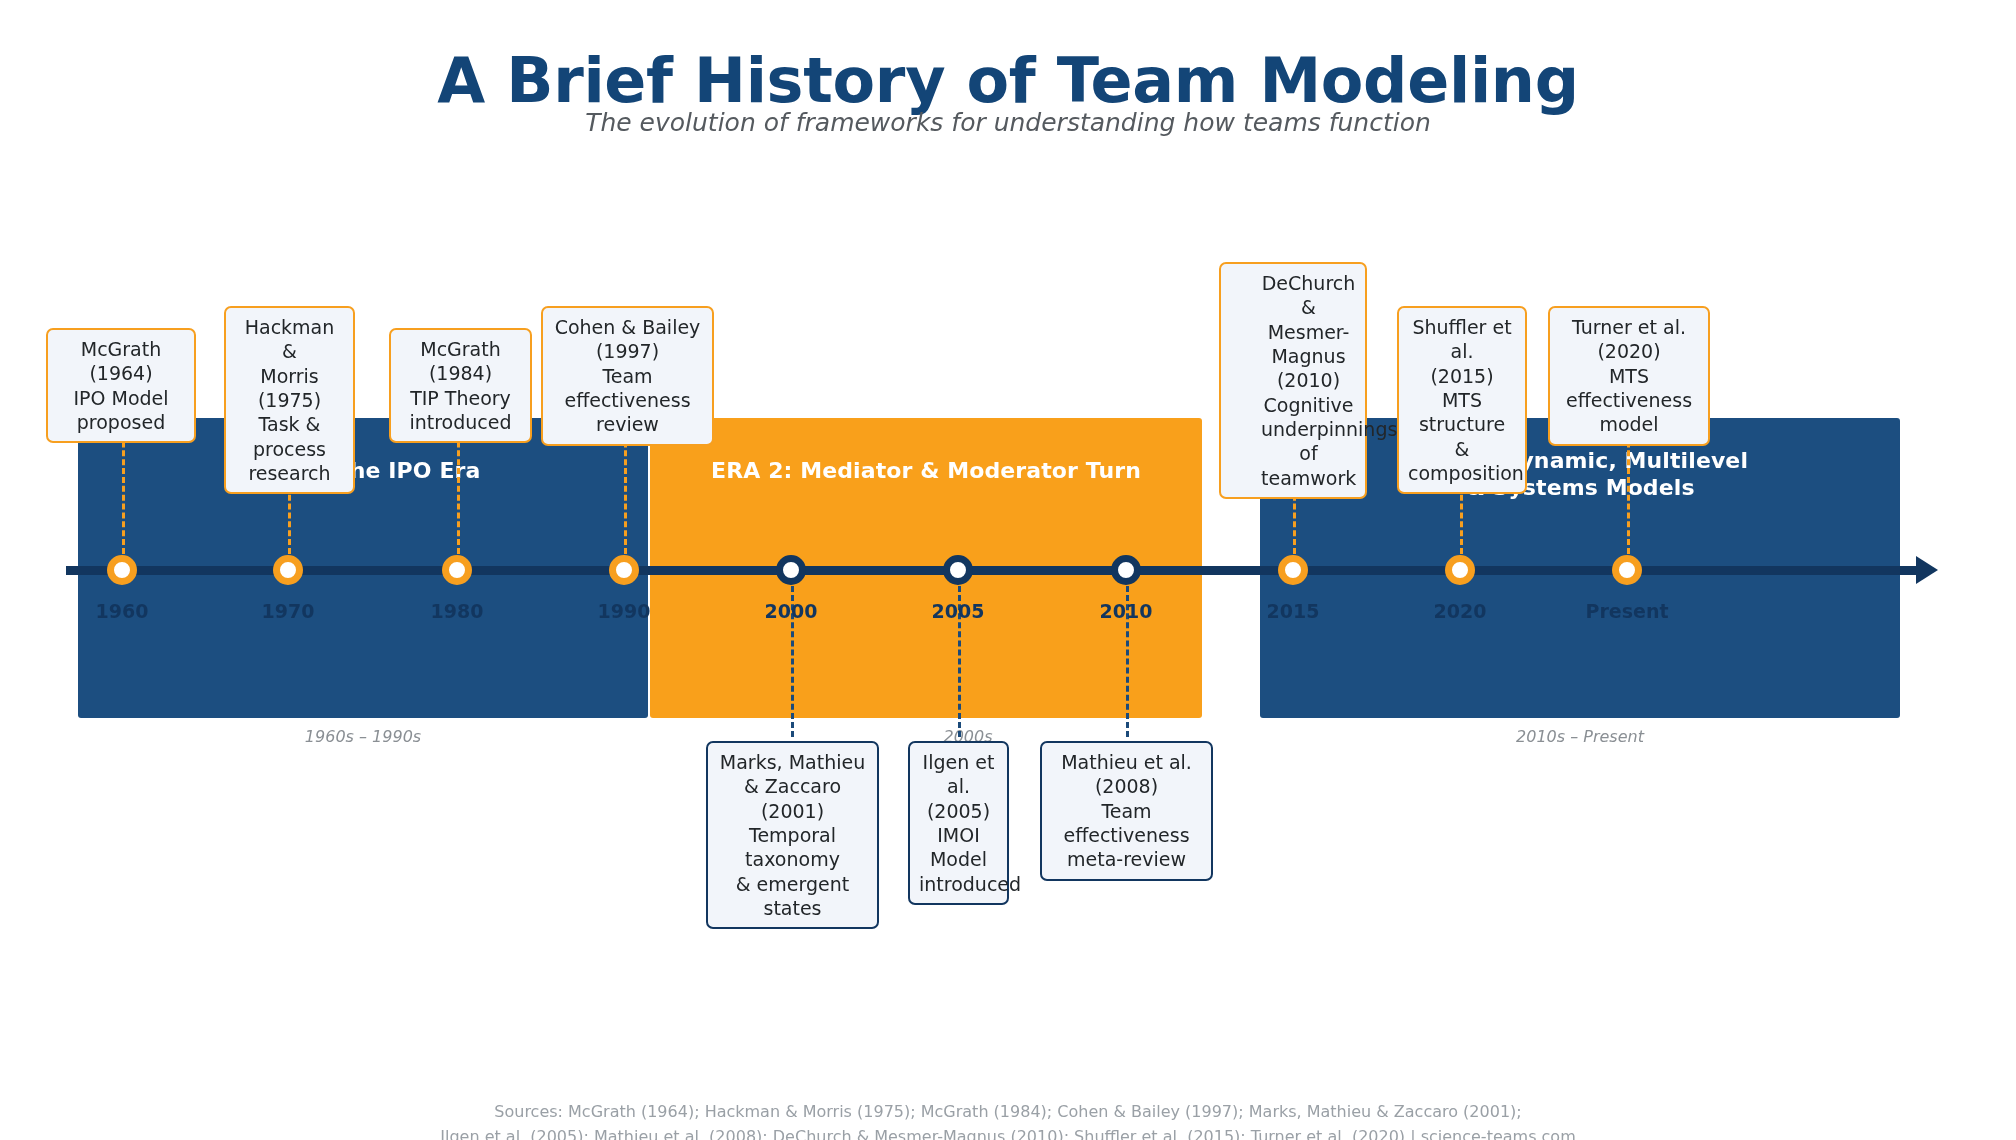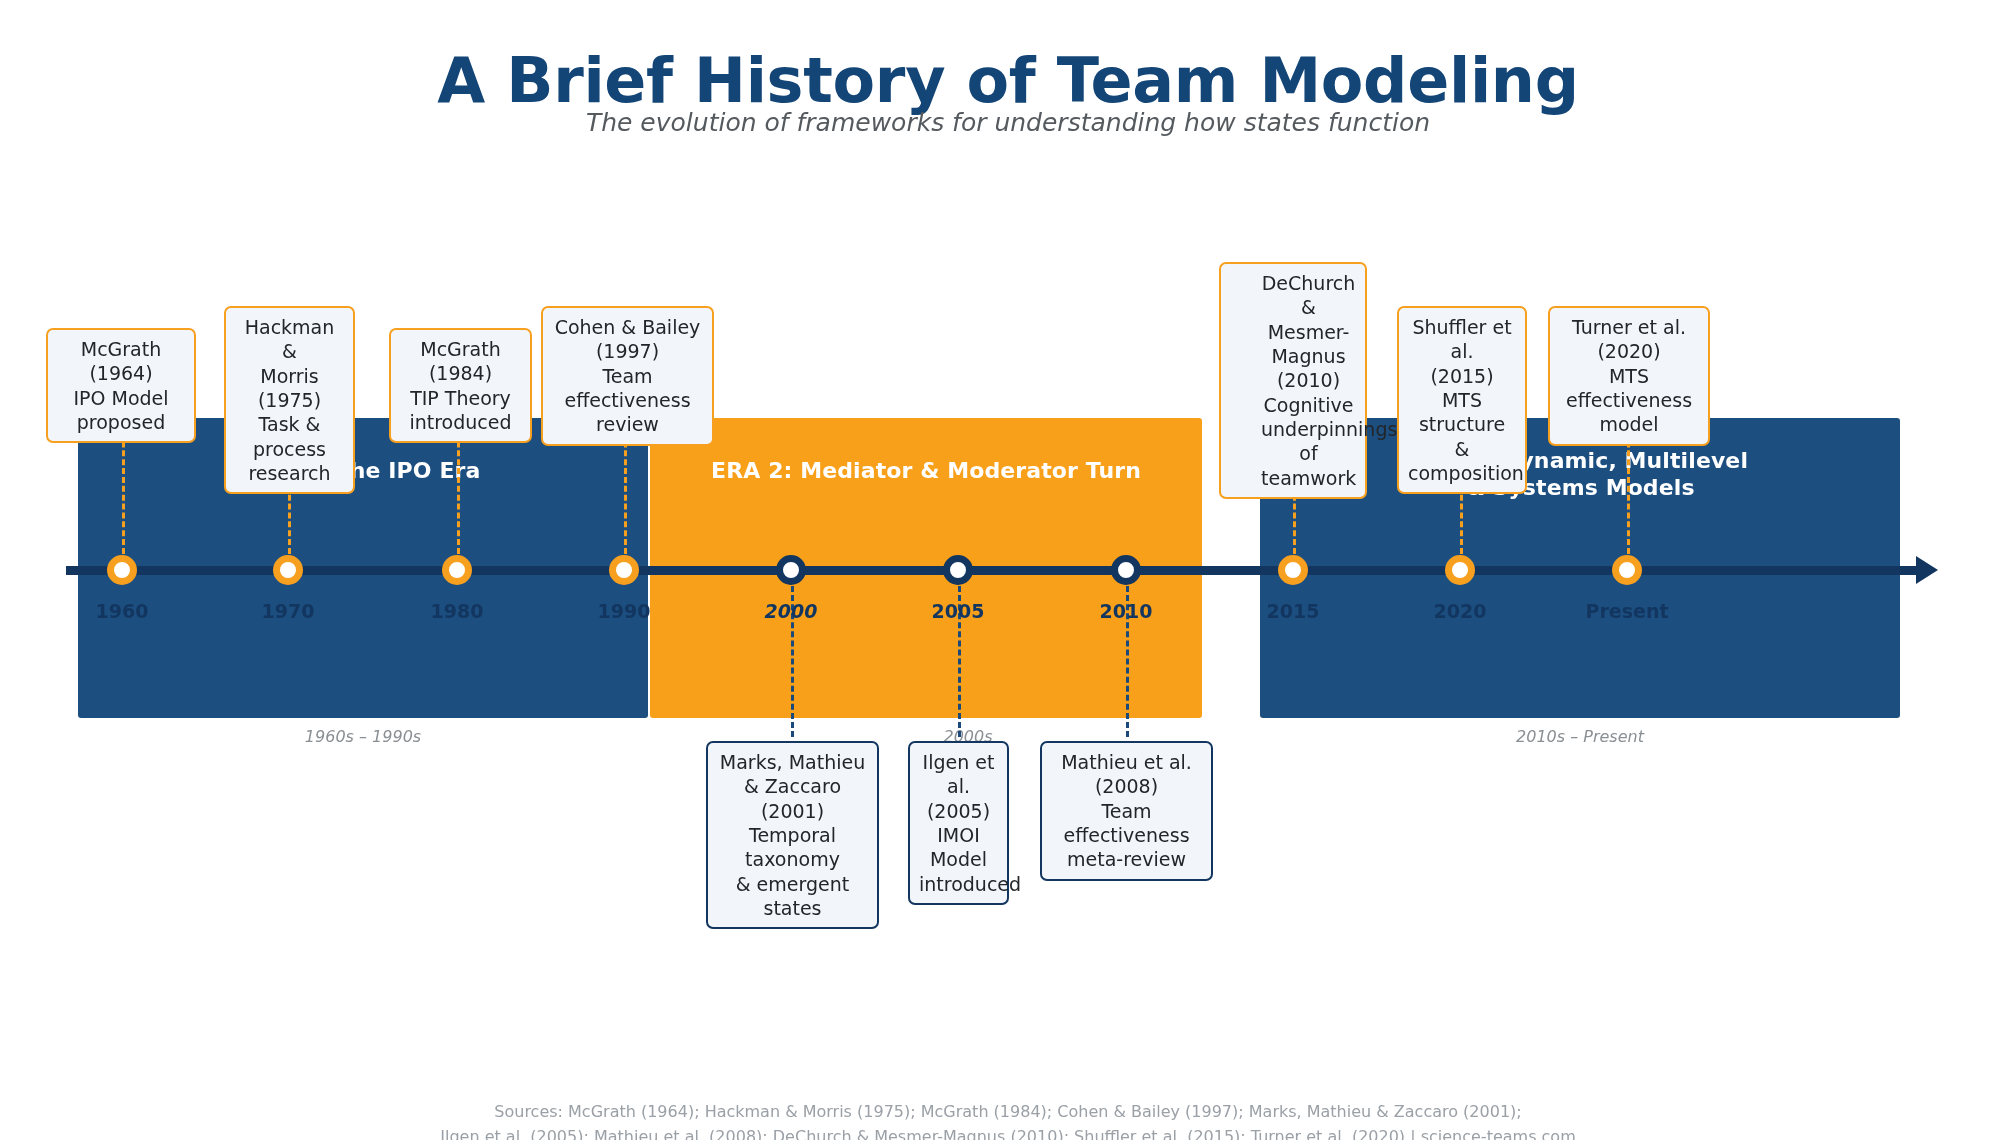--- a/index.html
+++ b/index.html
@@ -158,21 +158,21 @@
     line-height: 1.55;
     white-space: pre-line;
   }
 </style>
 </head>
 <body>
 
 <div id="stage">
 
   <div id="title">A Brief History of Team Modeling</div>
-  <div id="subtitle">The evolution of frameworks for understanding how states function</div>
+  <div id="subtitle">The evolution of frameworks for understanding how teams function</div>
 
   <div id="era-layer">
       <div class="era-band" style="left: 78px; width: 570px; background: rgb(28, 78, 128);">
         <div class="era-title" style="top: 40px; color: rgb(255, 255, 255);">ERA 1: The IPO Era</div>
       </div>
       <div class="era-sub" style="left: 78px; width: 570px; top: 727px;">1960s – 1990s</div>
       <div class="era-band" style="left: 650px; width: 552px; background: rgb(249, 160, 27);">
         <div class="era-title" style="top: 40px; color: rgb(255, 255, 255);">ERA 2: Mediator &amp; Moderator Turn</div>
       </div>
       <div class="era-sub" style="left: 664px; width: 608px; top: 727px;">2000s</div>
@@ -201,21 +201,21 @@
   <div id="dot-layer">
       <div class="dot up" style="left: 122px; border-color: rgb(247, 159, 31);"></div>
       <div class="year-label" style="left: 122px;">1960</div>
       <div class="dot up" style="left: 288px; border-color: rgb(247, 159, 31);"></div>
       <div class="year-label" style="left: 288px;">1970</div>
       <div class="dot up" style="left: 457px; border-color: rgb(247, 159, 31);"></div>
       <div class="year-label" style="left: 457px;">1980</div>
       <div class="dot up" style="left: 624px; border-color: rgb(247, 159, 31);"></div>
       <div class="year-label" style="left: 624px;">1990</div>
       <div class="dot down" style="left: 791px; border-color: rgb(18, 54, 95);"></div>
-      <div class="year-label" style="left: 791px; font-style: italic;">2000</div>
+      <div class="year-label" style="left: 791px;">2000</div>
       <div class="dot down" style="left: 958px; border-color: rgb(18, 54, 95);"></div>
       <div class="year-label" style="left: 958px;">2005</div>
       <div class="dot down" style="left: 1126px; border-color: rgb(18, 54, 95);"></div>
       <div class="year-label" style="left: 1126px;">2010</div>
       <div class="dot up" style="left: 1293px; border-color: rgb(247, 159, 31);"></div>
       <div class="year-label" style="left: 1293px;">2015</div>
       <div class="dot up" style="left: 1460px; border-color: rgb(247, 159, 31);"></div>
       <div class="year-label" style="left: 1460px;">2020</div>
       <div class="dot up" style="left: 1627px; border-color: rgb(247, 159, 31);"></div>
       <div class="year-label" style="left: 1627px;">Present</div>

